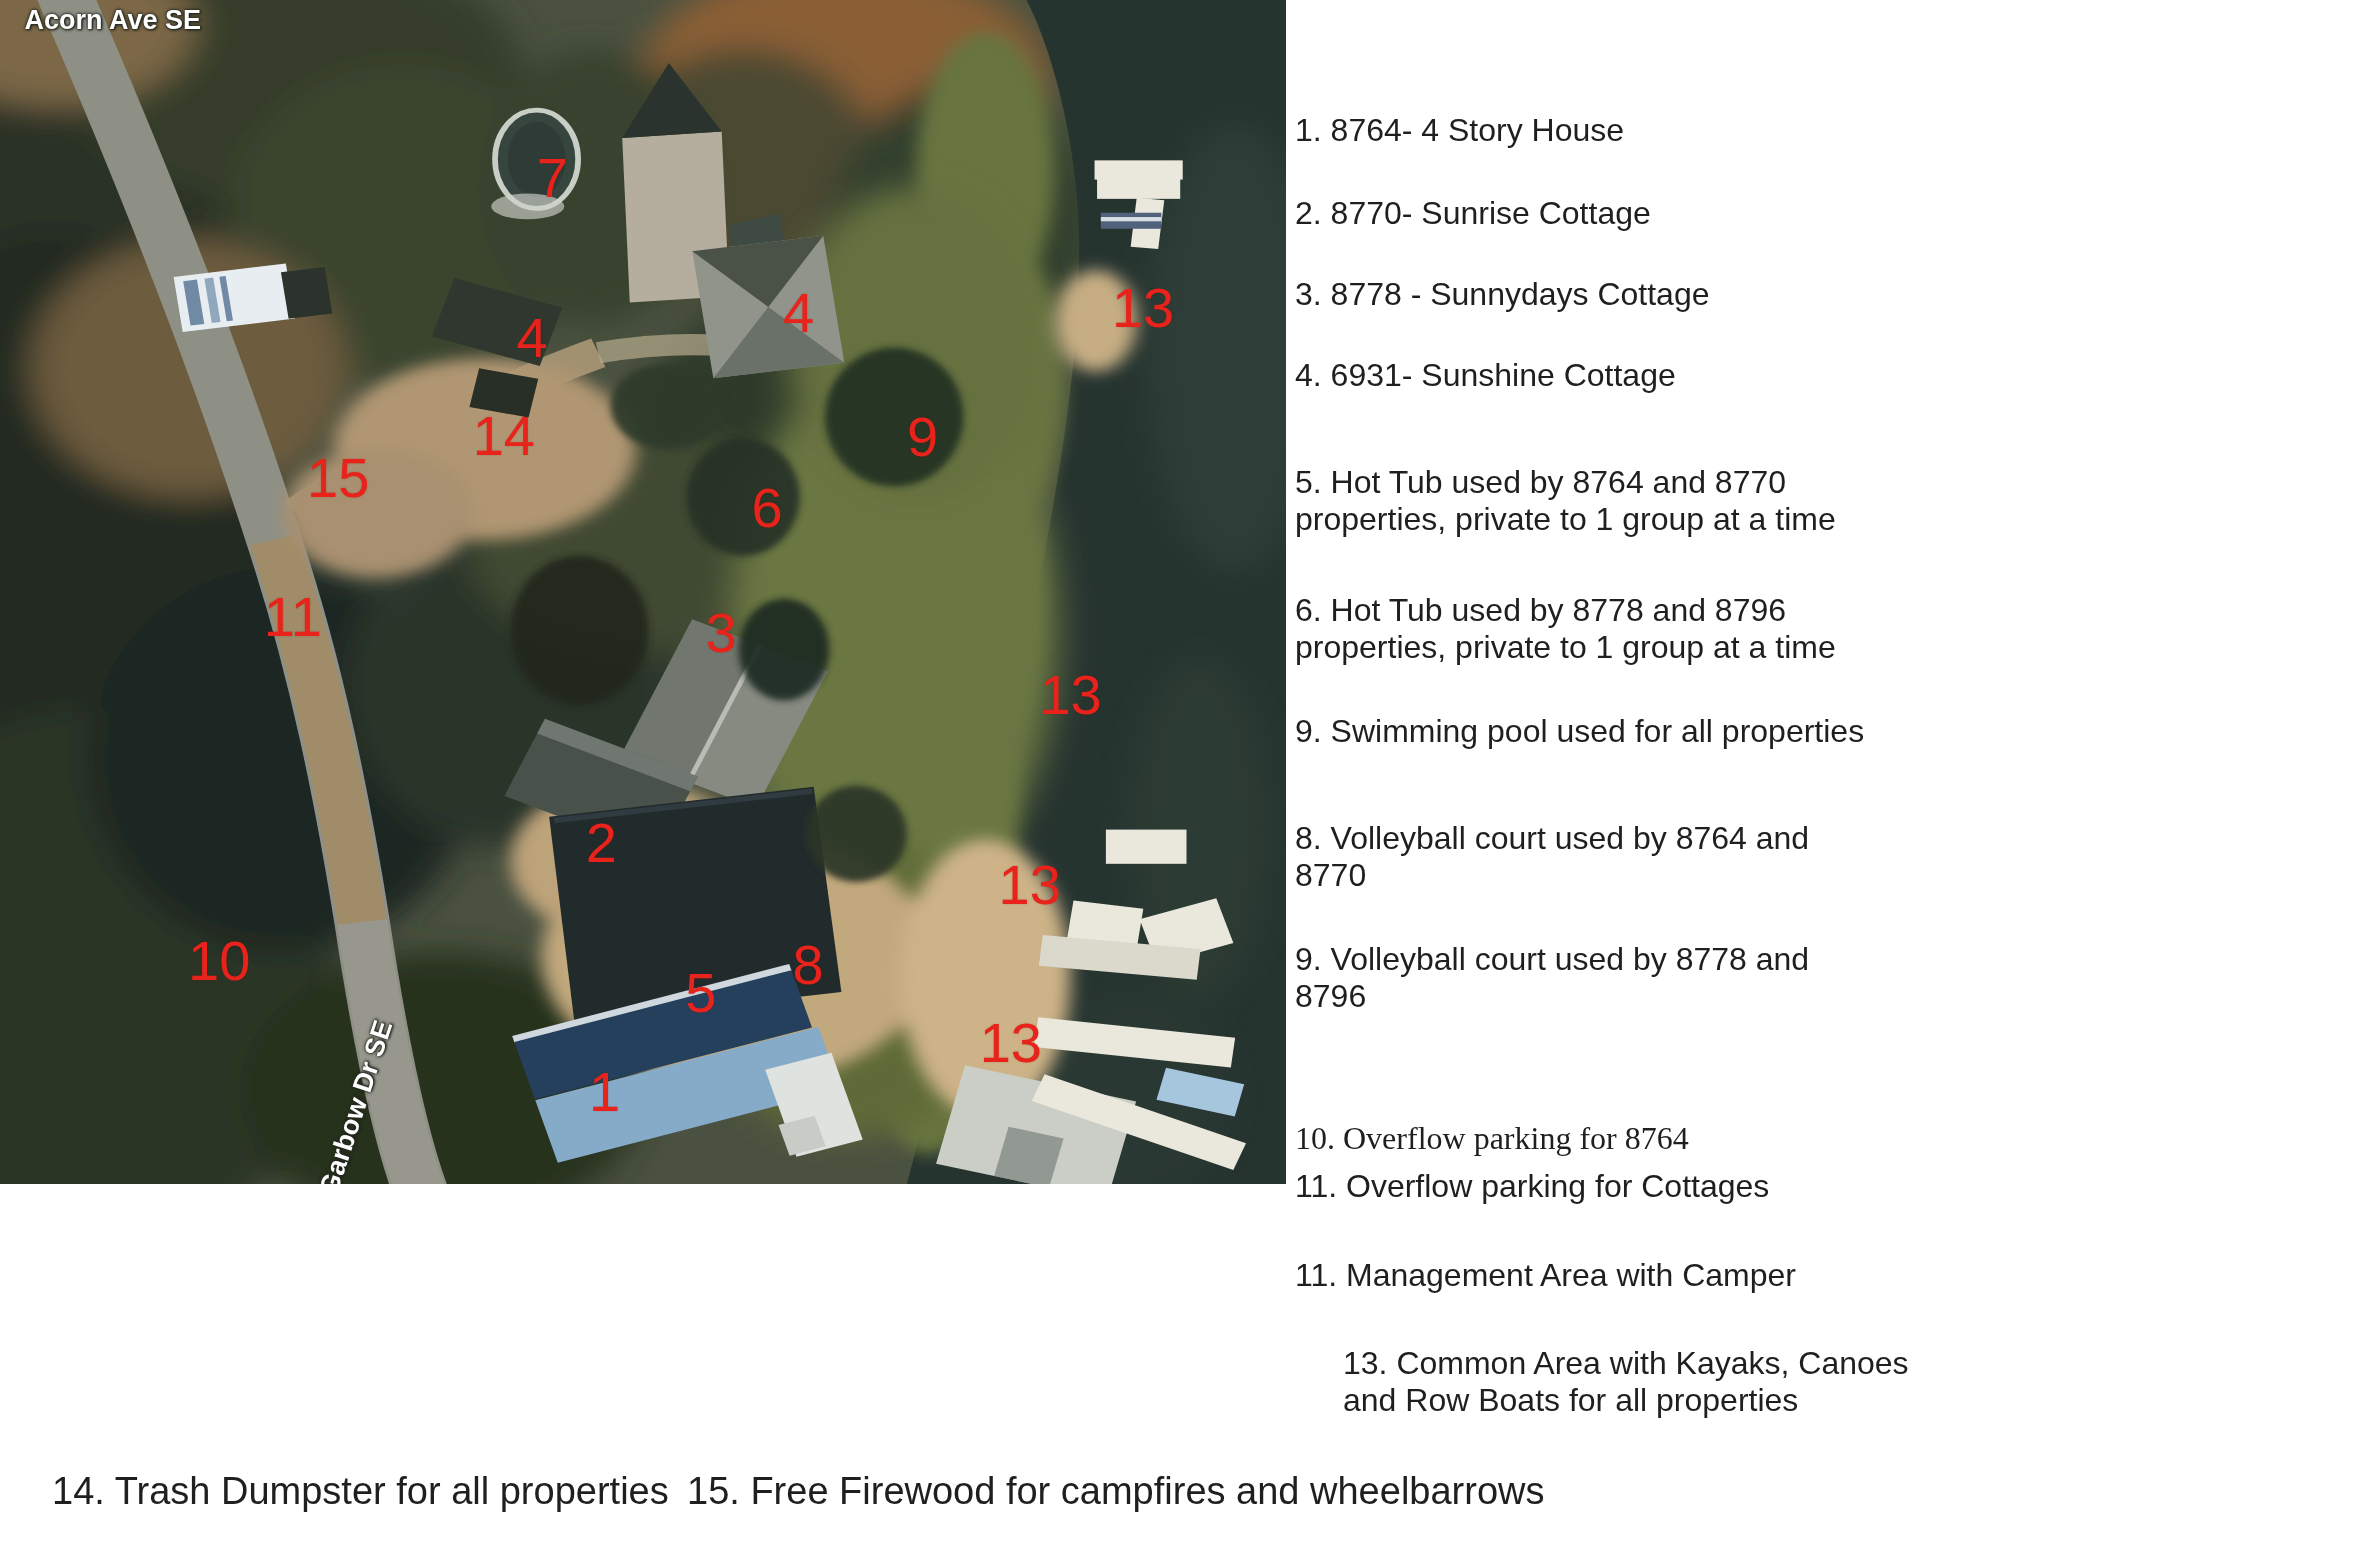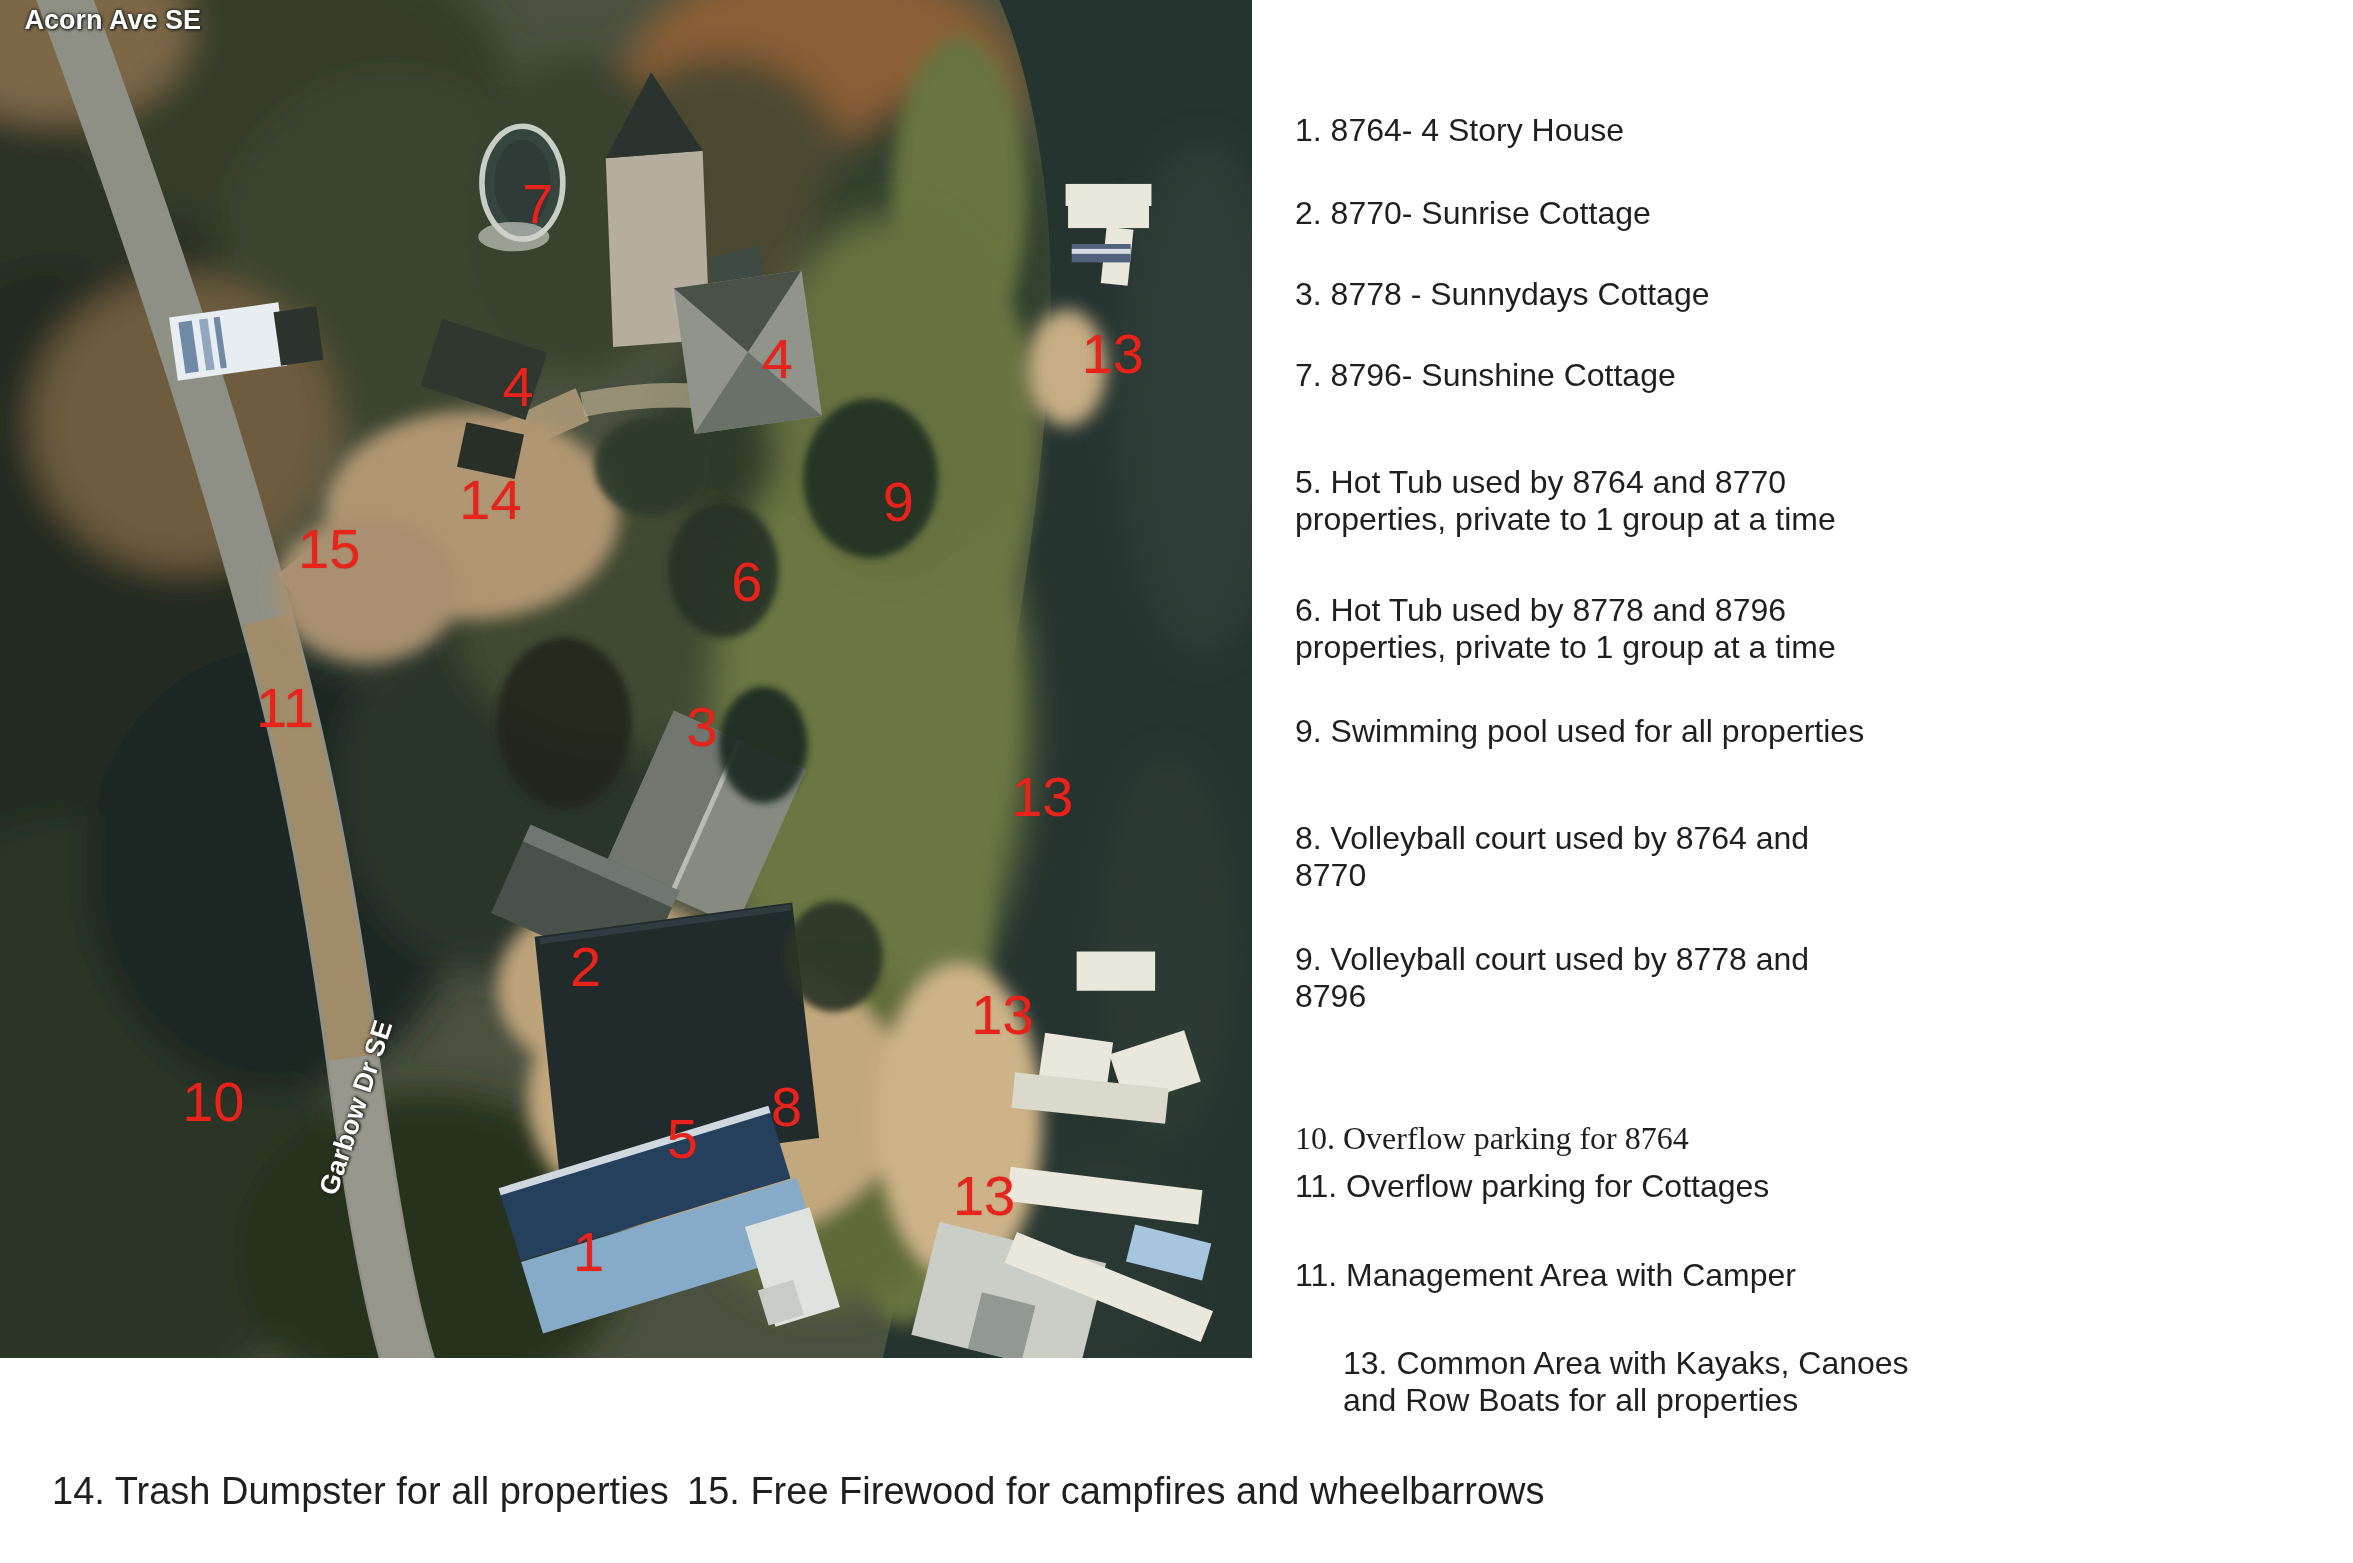--- a/index.html
+++ b/index.html
@@ -2,22 +2,23 @@
 <html style="font-size:9.8px"><head>
 <meta charset="utf-8">
 <style>
   html,body{margin:0;padding:0;}
   body{
     width:2354px;height:1564px;position:relative;background:#ffffff;
     font-family:"Liberation Sans", sans-serif;overflow:hidden;
   }
   
   .map-wrap{
-    position:absolute;left:0;top:0;width:1252px;height:1358px;overflow:hidden;
+    position:absolute;left:0;top:0;width:1252px;height:1184px;overflow:hidden;
     background:#4a5140;
+    padding-left:34px;
   }
   .map-wrap svg{position:absolute;left:0;top:0;width:100%;height:100%;}
   .map-num{
     position:absolute;transform:translate(-50%,-50%);
     font-size:56px;line-height:1;color:#e8231b;font-weight:400;
     text-shadow:0 0 1.8px rgba(120,0,0,.25);
     white-space:nowrap;z-index:5;
   }
   .street-label{
     position:absolute;color:#ffffff;font-weight:bold;z-index:4;
@@ -218,21 +219,21 @@
       <div class="map-num" style="left: 54.5054%; top: 83.8826%; color: rgb(232, 35, 27);">5</div>
       <div class="map-num" style="left: 78.5994%; top: 88.0813%; color: rgb(232, 35, 27);">13</div>
       <div class="map-num" style="left: 47.0127%; top: 92.1896%; color: rgb(232, 35, 27);">1</div>
     </div>
 </div>
 
 <div class="legend">
     <div class="legend-item" style="top: 112px;">1. 8764- 4 Story House</div>
     <div class="legend-item" style="top: 195px;">2. 8770- Sunrise Cottage</div>
     <div class="legend-item" style="top: 276px;">3. 8778 - Sunnydays Cottage</div>
-    <div class="legend-item" style="top: 357px;">7. 8796- Sunshine Cottage</div>
+    <div class="legend-item" style="top: 357px;">4. 6931- Sunshine Cottage</div>
     <div class="legend-item" style="top: 464px;">5. Hot Tub used by 8764 and 8770
 properties, private to 1 group at a time</div>
     <div class="legend-item" style="top: 592px;">6. Hot Tub used by 8778 and 8796
 properties, private to 1 group at a time</div>
     <div class="legend-item" style="top: 713px;">9. Swimming pool used for all properties</div>
     <div class="legend-item" style="top: 820px;">8. Volleyball court used by 8764 and
 8770</div>
     <div class="legend-item" style="top: 941px;">9. Volleyball court used by 8778 and
 8796</div>
     <div class="legend-item" style="top: 1120px; font-family: Liberation Serif, serif;">10. Overflow parking for 8764</div>

